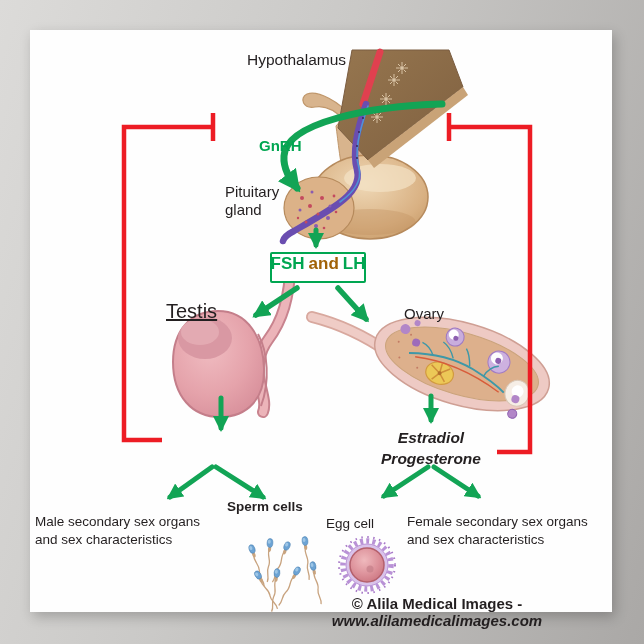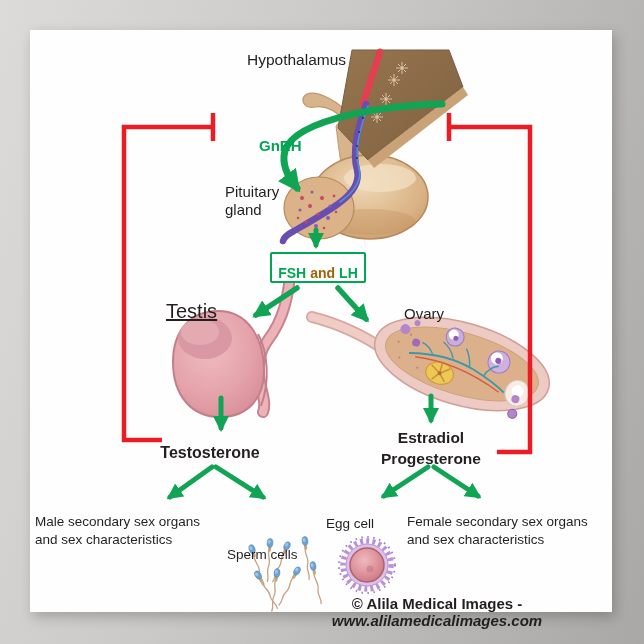--- a/index.html
+++ b/index.html
@@ -14,32 +14,32 @@
     background:#fefefe; box-shadow:3px 5px 12px rgba(0,0,0,0.22); z-index:1;
   }
   svg.art { position:absolute; left:0; top:0; z-index:2; }
   .lbl { position:absolute; z-index:3; color:#231f20; white-space:nowrap; }
   .lbl-hypothalamus { left:247px; top:51px; font-size:15.5px; }
   .lbl-gnrh { left:249px; top:137px; font-size:15px; font-weight:bold; color:#00a651;margin-left:10px; }
   .lbl-pituitary { left:225px; top:183px; font-size:15px; line-height:18px; }
   .fsh-box {
     position:absolute; z-index:3; left:270px; top:252px; width:96px; height:31px;
     border:2px solid #00a651; border-radius:2px; background:#ffffff;
-    display:flex; align-items:flex-end; justify-content:center;
-    font-size:14px; font-weight:bold; gap:4px;
+    display:flex; align-items:flex-start; justify-content:center;
+    font-size:17px; font-weight:bold; gap:4px;
   }
   .fsh-box .grn { color:#00a651; }
   .fsh-box .blk { color:#a16207; }
   .lbl-testis { left:166px; top:300px; font-size:20px;text-decoration:underline; }
   .lbl-ovary { left:404px; top:305px; font-size:15px; }
   .lbl-testosterone { left:130px; top:444px; width:160px; text-align:center; font-size:16px; font-weight:bold; }
-  .lbl-estradiol { left:351px; top:427px; width:160px; text-align:center; font-size:15.5px; font-weight:bold; line-height:21px; }
+  .lbl-estradiol { left:351px; top:427px; width:160px; text-align:center; font-size:15.5px; font-weight:bold; line-height:21px;font-style:italic; }
   .outcome { font-size:13.5px; line-height:18px; }
   .lbl-male { left:35px; top:513px; width:190px; }
-  .lbl-sperm { left:227px; top:546px; width:90px; }
+  .lbl-sperm { left:227px; top:498px; width:90px;font-weight:bold; }
   .lbl-egg { left:326px; top:515px; width:80px; }
   .lbl-female { left:407px; top:513px; width:201px; }
   .credit {
     position:absolute; z-index:3; left:300px; top:595px; width:274px;
     text-align:center; font-size:15px; font-weight:bold; color:#231f20;
   }
   .credit .url { font-style:italic; }
 </style>
 </head>
 <body>
@@ -243,21 +243,20 @@
   <div class="fsh-box">
     <span class="grn">FSH</span>
     <span class="blk">and</span>
     <span class="grn">LH</span>
   </div>
 
   <div class="lbl lbl-testis">Testis</div>
 
   <div class="lbl lbl-ovary">Ovary</div>
 
-  <div class="lbl lbl-testosterone">Testosterone</div>
 
   <div class="lbl lbl-estradiol">
     <div>Estradiol</div>
     <div>Progesterone</div>
   </div>
 
   <div class="lbl outcome lbl-male">
     <div>Male secondary sex organs</div>
     <div>and sex characteristics</div>
   </div>

